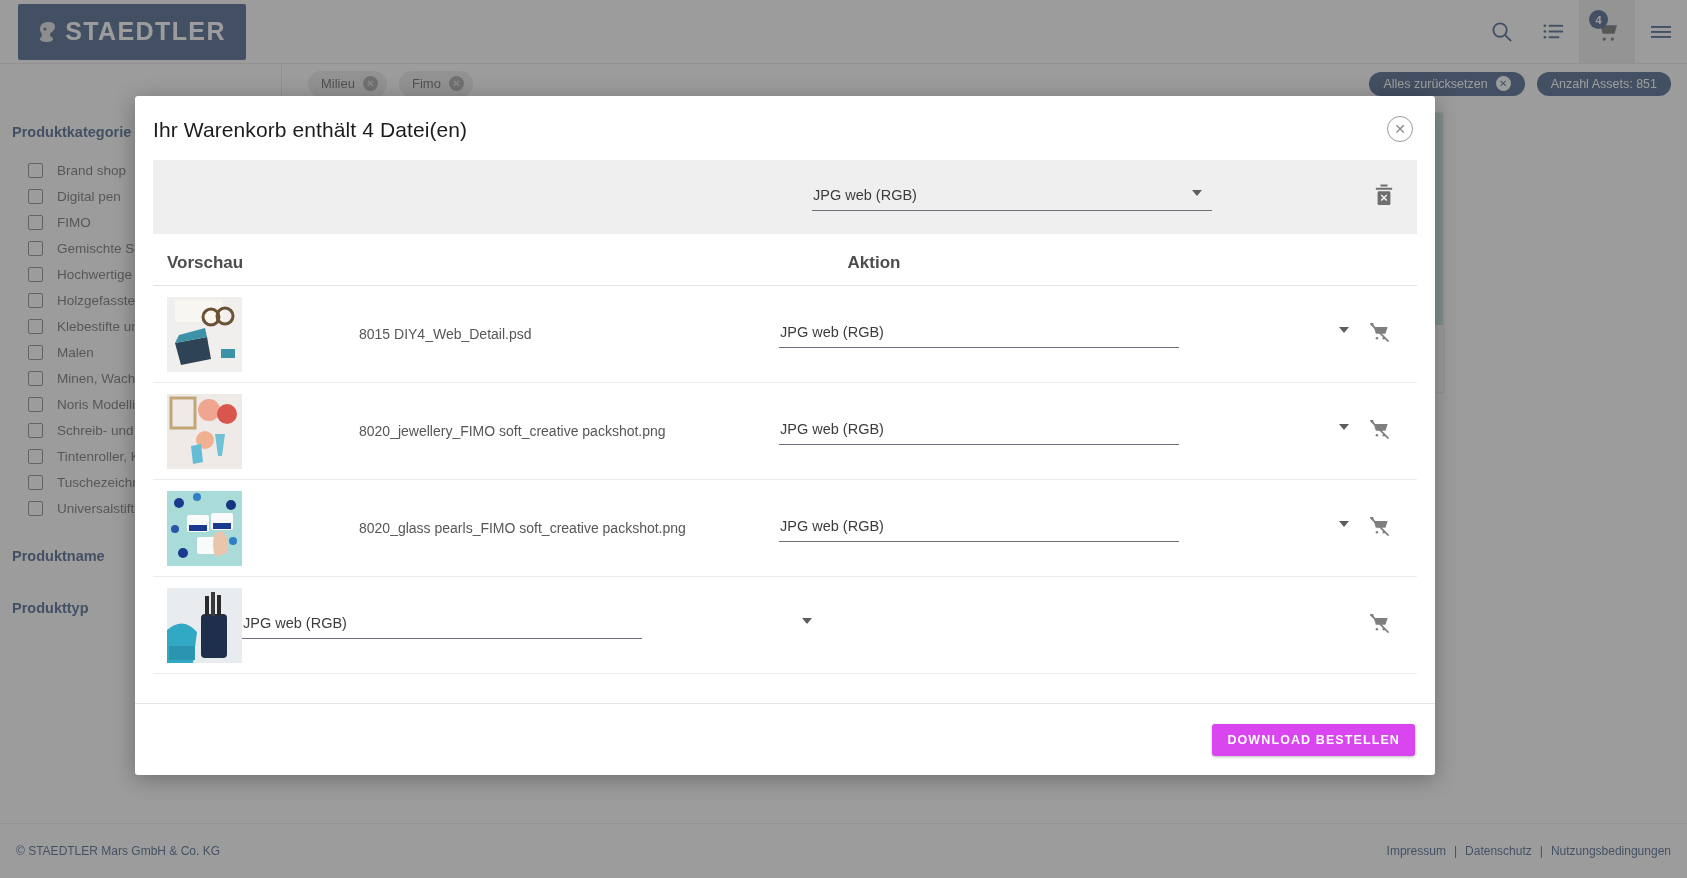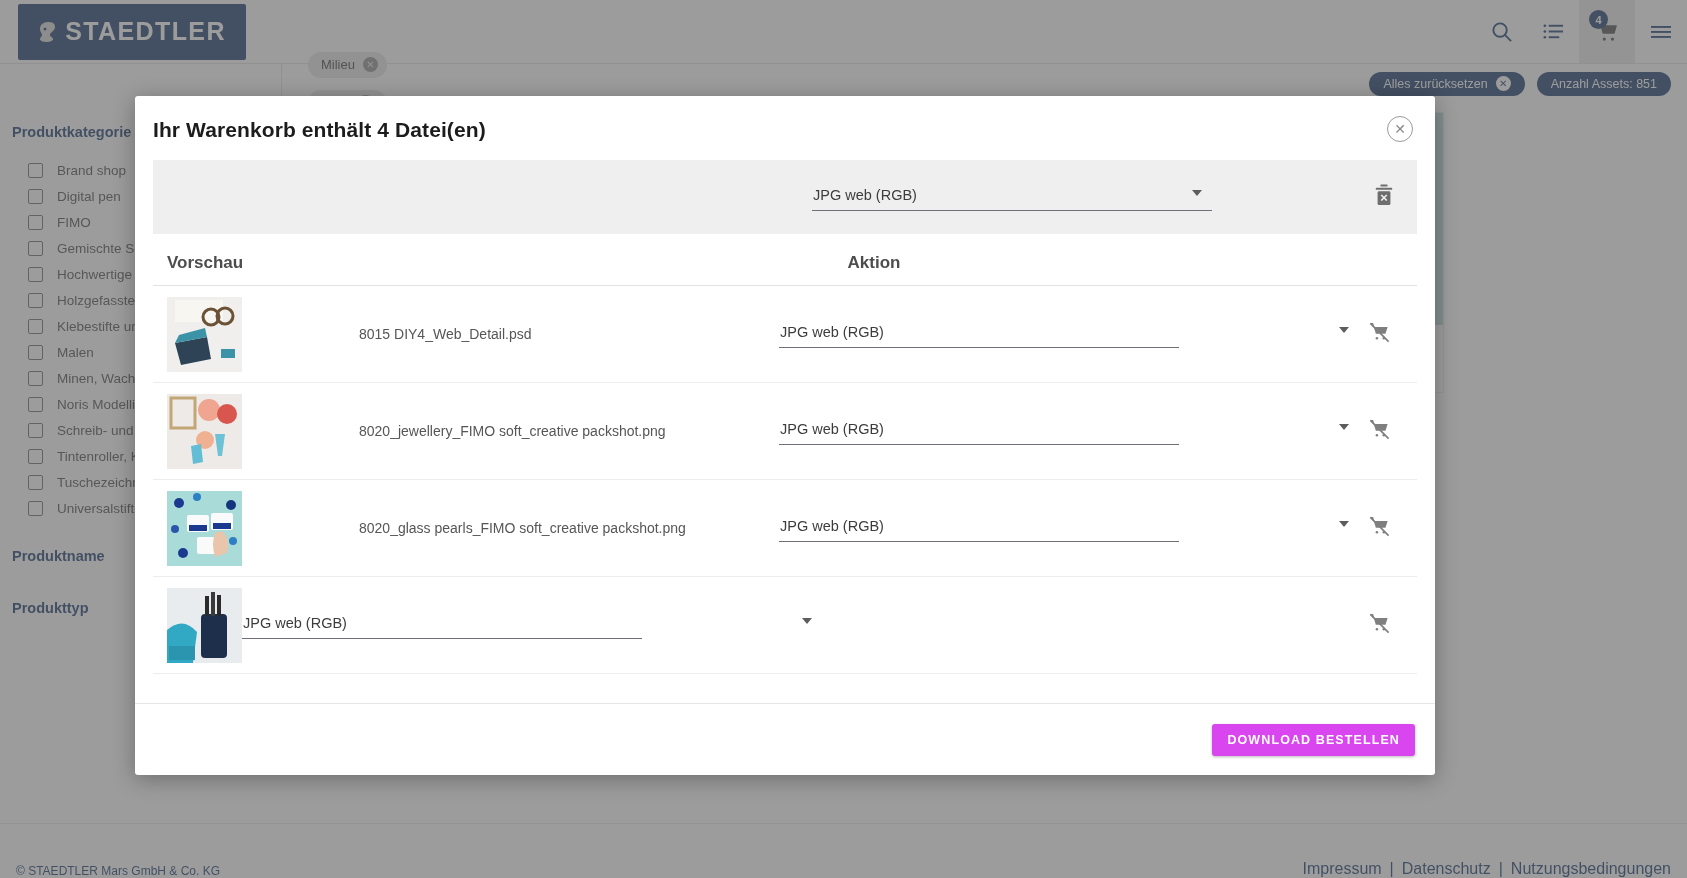--- a/index.html
+++ b/index.html
@@ -42,21 +42,21 @@
     width: 19px; height: 19px; border-radius: 50%;
     background: #15396b; color: #fff; font-size: 11px; font-weight: bold;
     display: flex; align-items: center; justify-content: center;
   }
 
   
   .filter-bar {
     position: absolute; top: 63px; left: 0; width: 1687px; height: 40px;
     border-top: 1px solid #e3e3e3; display: flex; align-items: center;
   }
-  .chip-zone { position: absolute; left: 308px; display: flex; gap: 12px; flex-direction: column; }
+  .chip-zone { position: absolute; left: 308px; display: flex; gap: 12px; }
   .chip {
     height: 26px; padding: 0 9px 0 13px; border-radius: 13px;
     background: #e4e4e4; color: #3b3b3b; font-size: 13px;
     display: flex; align-items: center; gap: 8px;
   }
   .chip-x {
     width: 15px; height: 15px; border-radius: 50%; background: #8d8d8d;
     color: #e4e4e4; font-size: 10px; display: flex;
     align-items: center; justify-content: center; line-height: 1; cursor: pointer;
   }
@@ -113,39 +113,39 @@
     overflow: hidden; text-overflow: ellipsis;
   }
   .card-actions {
     display: flex; justify-content: flex-end; gap: 16px;
     padding: 6px 12px 10px; color: #7a7a7a;
   }
 
   
   .app-footer {
     position: absolute; bottom: 0; left: 0; width: 1687px; height: 55px;
-    border-top: 1px solid #e6e6e6; display: flex; align-items: flex-end;
+    border-top: 1px solid #e6e6e6; display: flex; align-items: center;
     padding: 0 16px; background: #ffffff;
   }
   .foot-left { font-size: 12px; color: #15396b; }
-  .foot-right { margin-left: auto; font-size: 16px; color: #15396b; display: flex; gap: 8px; }
+  .foot-right { margin-left: auto; font-size: 12px; color: #15396b; display: flex; gap: 8px; }
   .foot-right a { color: #15396b; text-decoration: none; cursor: pointer; }
   .foot-sep { color: #15396b; }
 
   
   .overlay {
     position: absolute; inset: 0; background: rgba(96,96,96,0.62); z-index: 50;
   }
   .modal {
     position: absolute; left: 135px; top: 96px; width: 1300px; height: 679px;
     background: #ffffff; border-radius: 3px; z-index: 60;
     box-shadow: 0 4px 22px rgba(0,0,0,0.30); display: flex; flex-direction: column;
   }
   .modal-title {
-    font-size: 21px; font-weight: bold; color: #1c1c1c;
+    font-size: 21px; font-weight: normal; color: #1c1c1c;
     padding: 22px 0 0 18px; letter-spacing: 0.1px;
   }
   .modal-close {
     position: absolute; top: 20px; right: 22px; width: 26px; height: 26px;
     border: 1.6px solid #9a9a9a; border-radius: 50%; color: #8a8a8a;
     font-size: 14px; display: flex; align-items: center; justify-content: center;
     cursor: pointer;
   }
   .bulk-bar {
     margin: 18px 18px 0 18px; height: 74px; background: #efefef;

